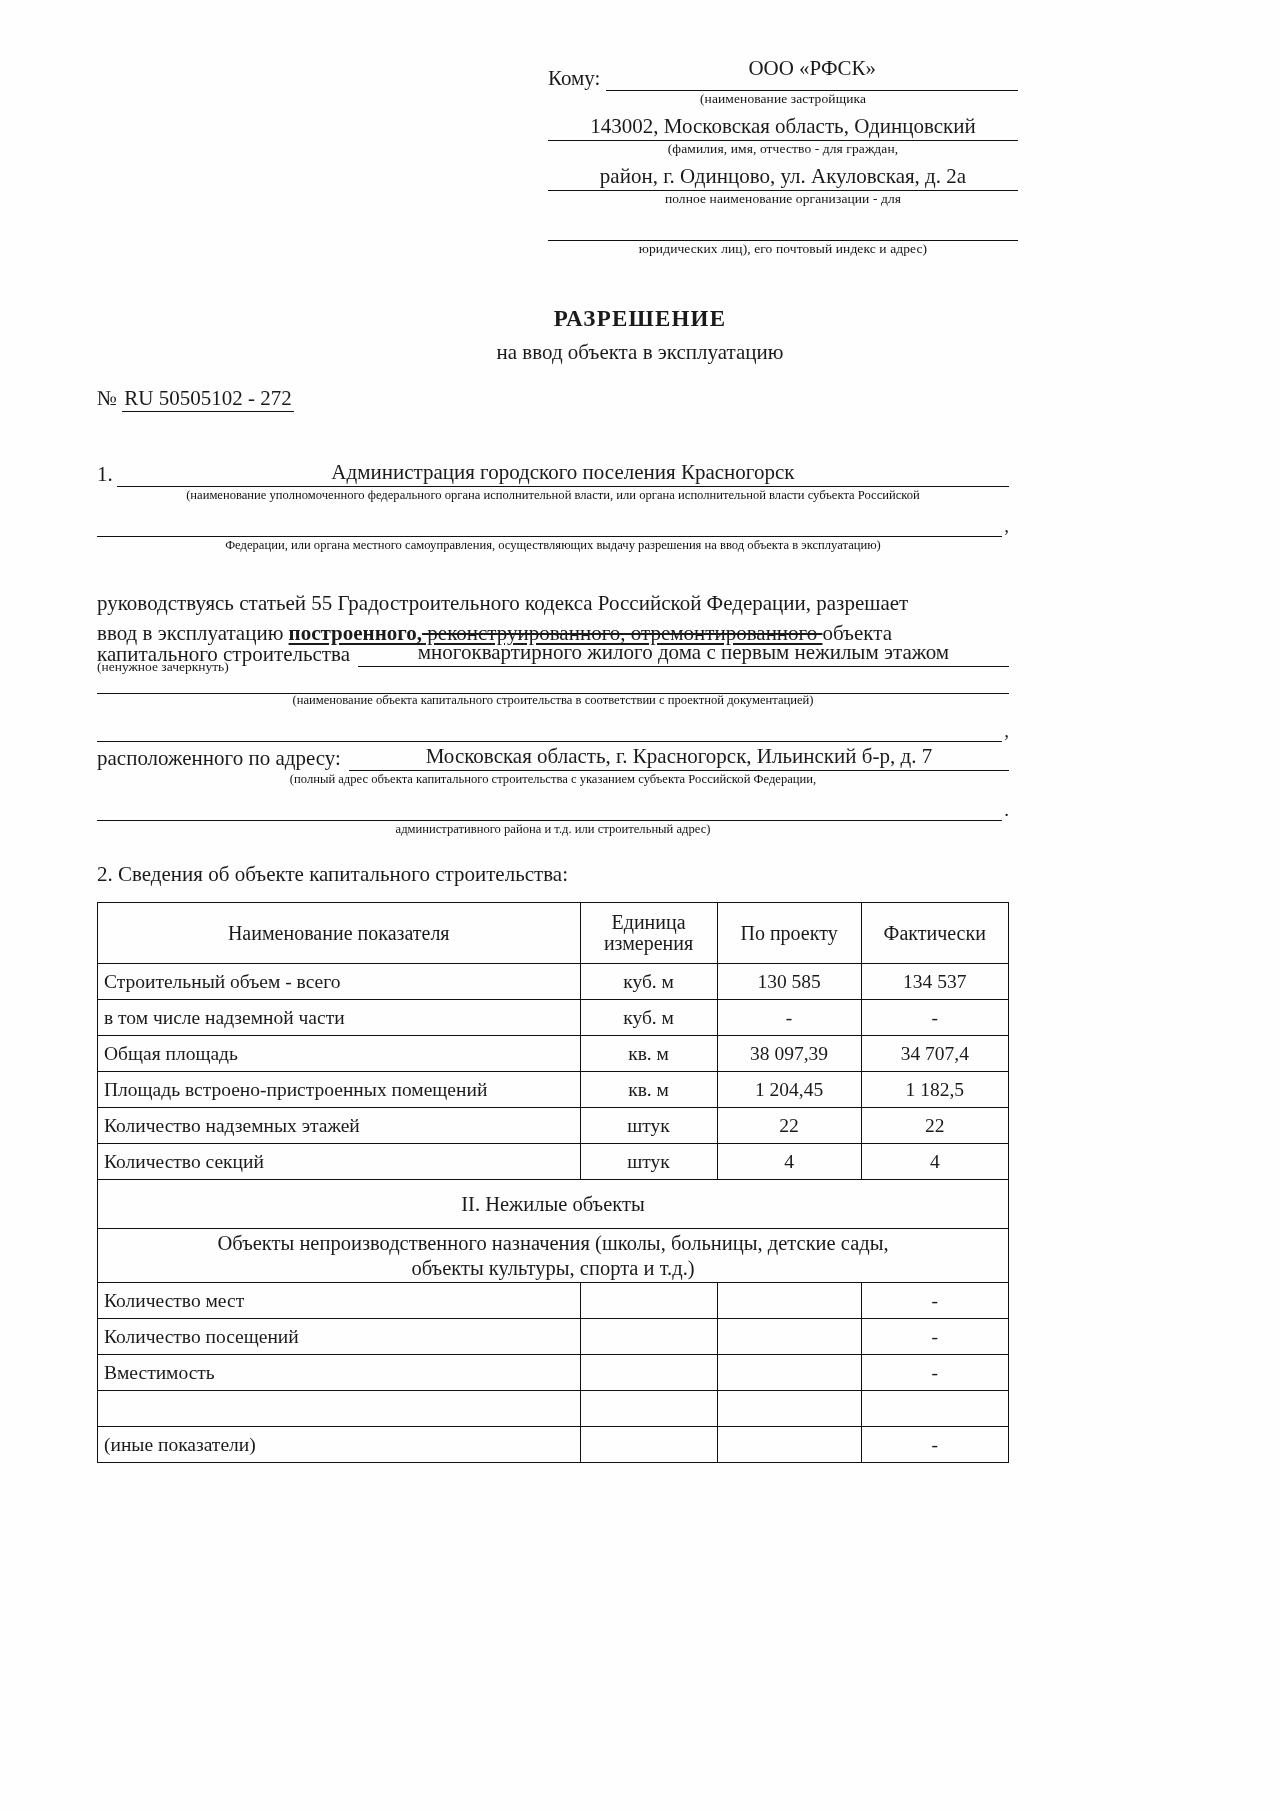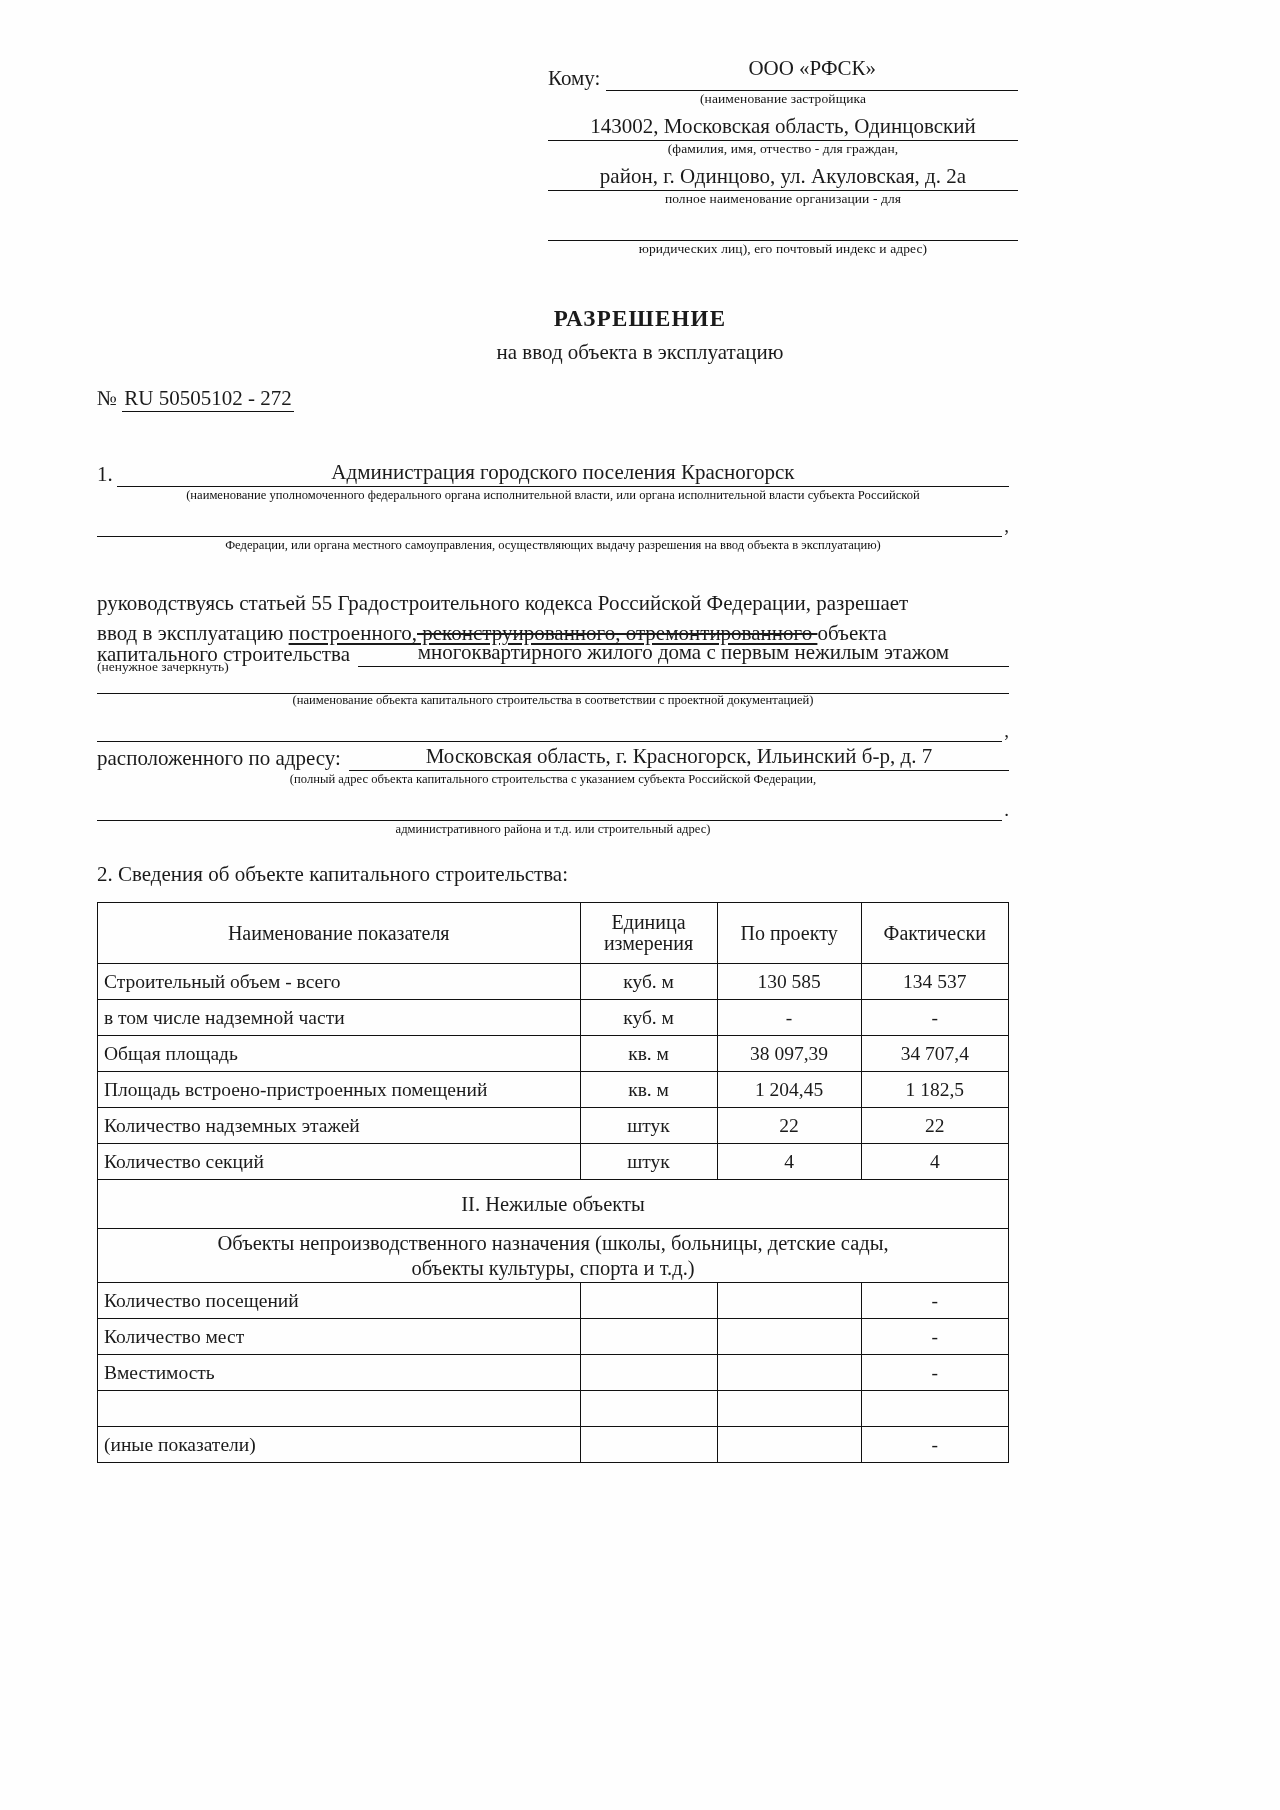--- a/index.html
+++ b/index.html
@@ -156,21 +156,21 @@
     left: 97px;
     top: 588px;
     width: 912px;
     font-size: 21px;
     line-height: 1.45;
     text-align: justify;
   }
   .body-par .ln {
     display: block;
   }
-  .u-line { text-decoration: underline; text-underline-offset: 3px; }
+  .u-line { text-decoration: underline; text-underline-offset: 3px; font-weight: bold; }
   .u-strike {
     text-decoration: underline line-through;
     text-underline-offset: 3px;
   }
   .note-center {
     text-align: center;
     font-size: 13.5px;
     padding-top: 1px;
   }
 
@@ -386,27 +386,27 @@
         <td colspan="4">II.  Нежилые объекты</td>
       </tr>
       <tr class="subhead">
         <td colspan="4">
           <span>Объекты непроизводственного назначения (школы, больницы, детские сады,</span><br>
           <span>объекты культуры, спорта и т.д.)</span>
         </td>
       </tr>
 
       <tr>
+        <td class="lbl">Количество мест</td>
+        <td class="unit"></td>
+        <td class="val"></td>
+        <td class="val">-</td>
+      </tr>
+      <tr>
         <td class="lbl">Количество посещений</td>
-        <td class="unit"></td>
-        <td class="val"></td>
-        <td class="val">-</td>
-      </tr>
-      <tr>
-        <td class="lbl">Количество мест</td>
         <td class="unit"></td>
         <td class="val"></td>
         <td class="val">-</td>
       </tr>
       <tr>
         <td class="lbl">Вместимость</td>
         <td class="unit"></td>
         <td class="val"></td>
         <td class="val">-</td>
       </tr>

